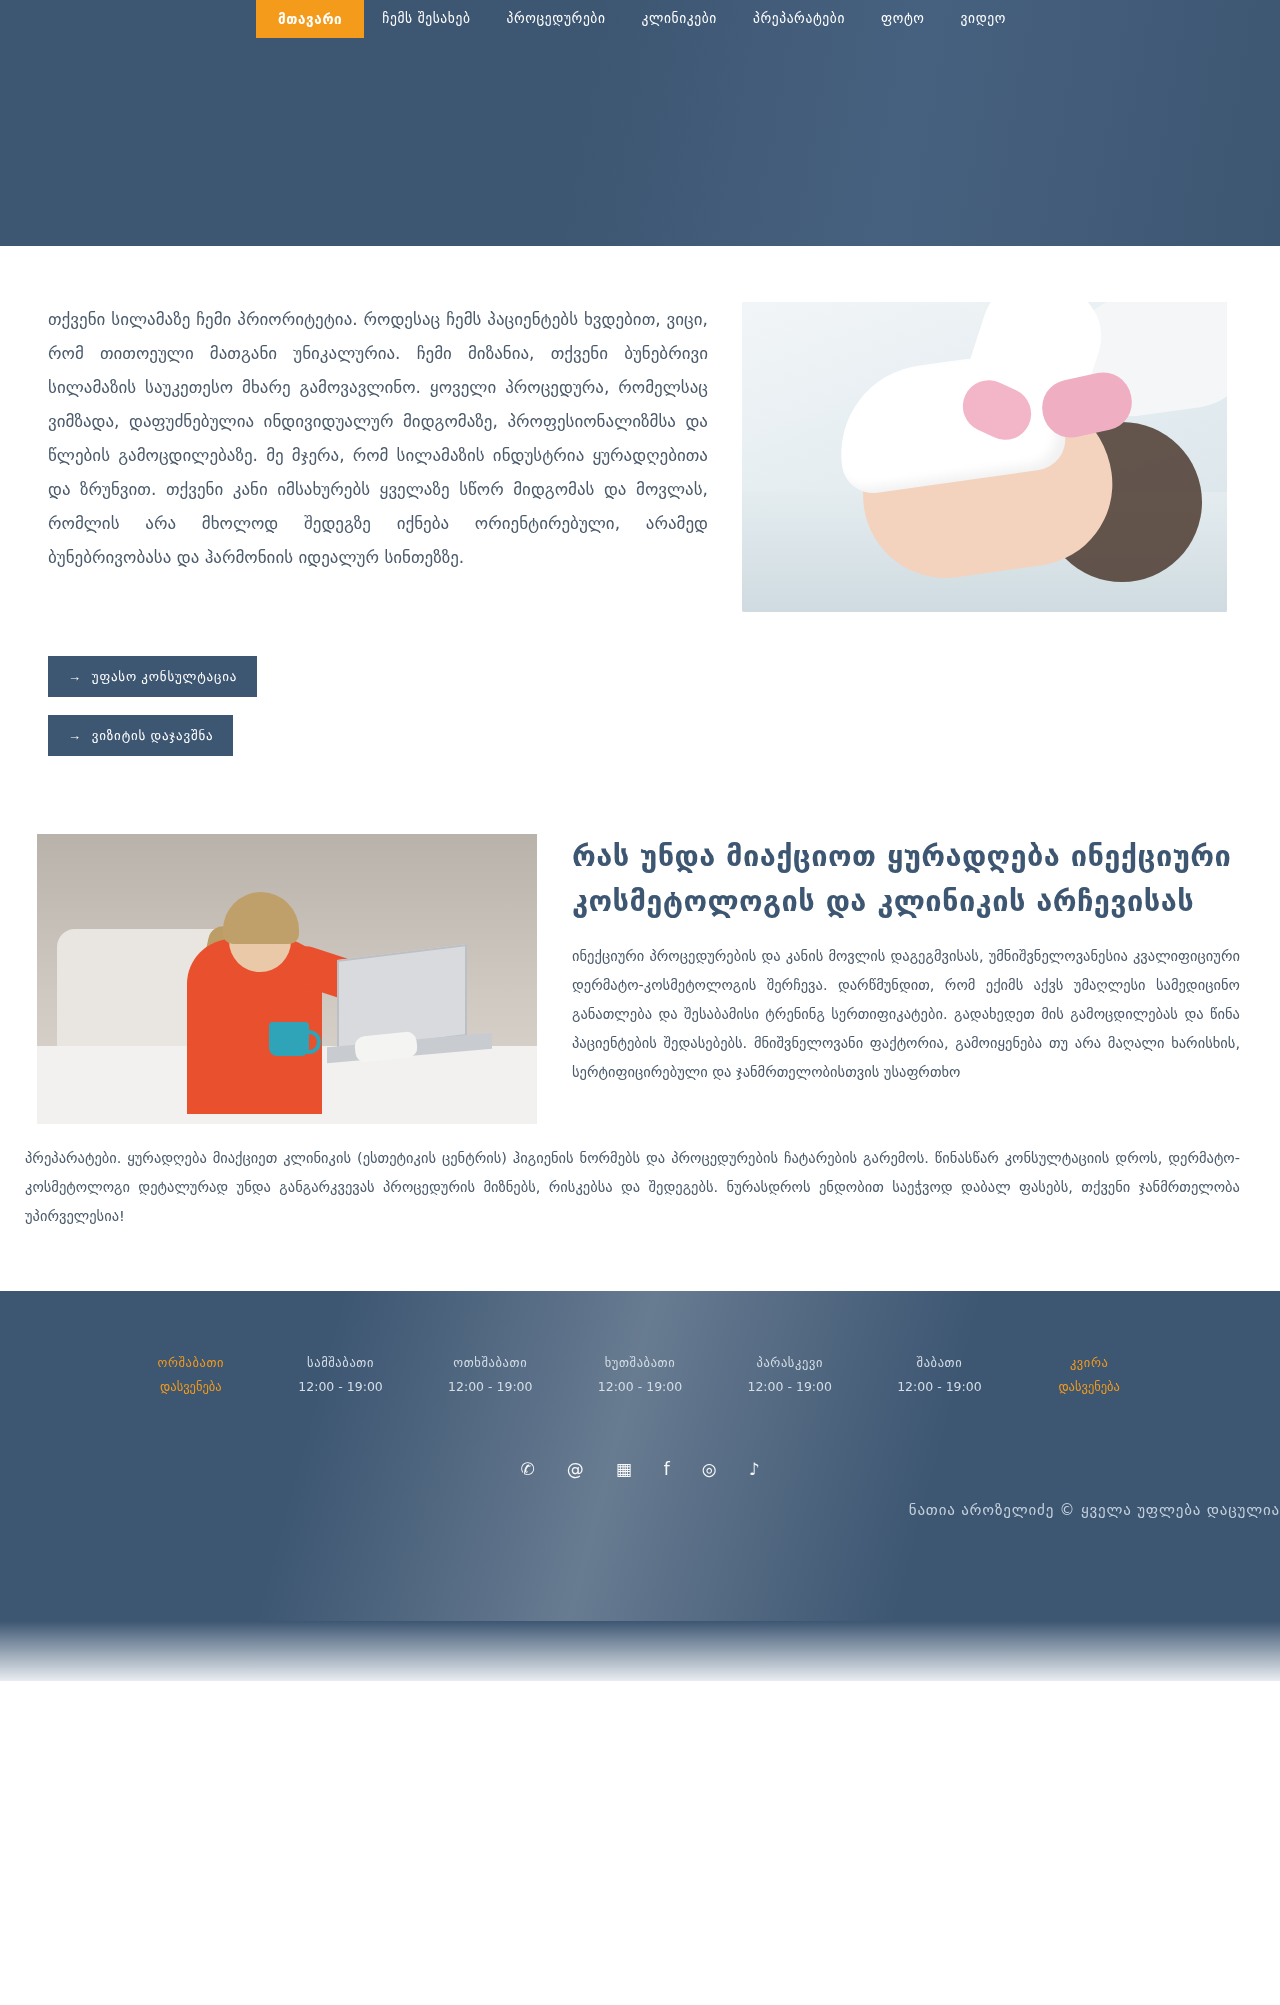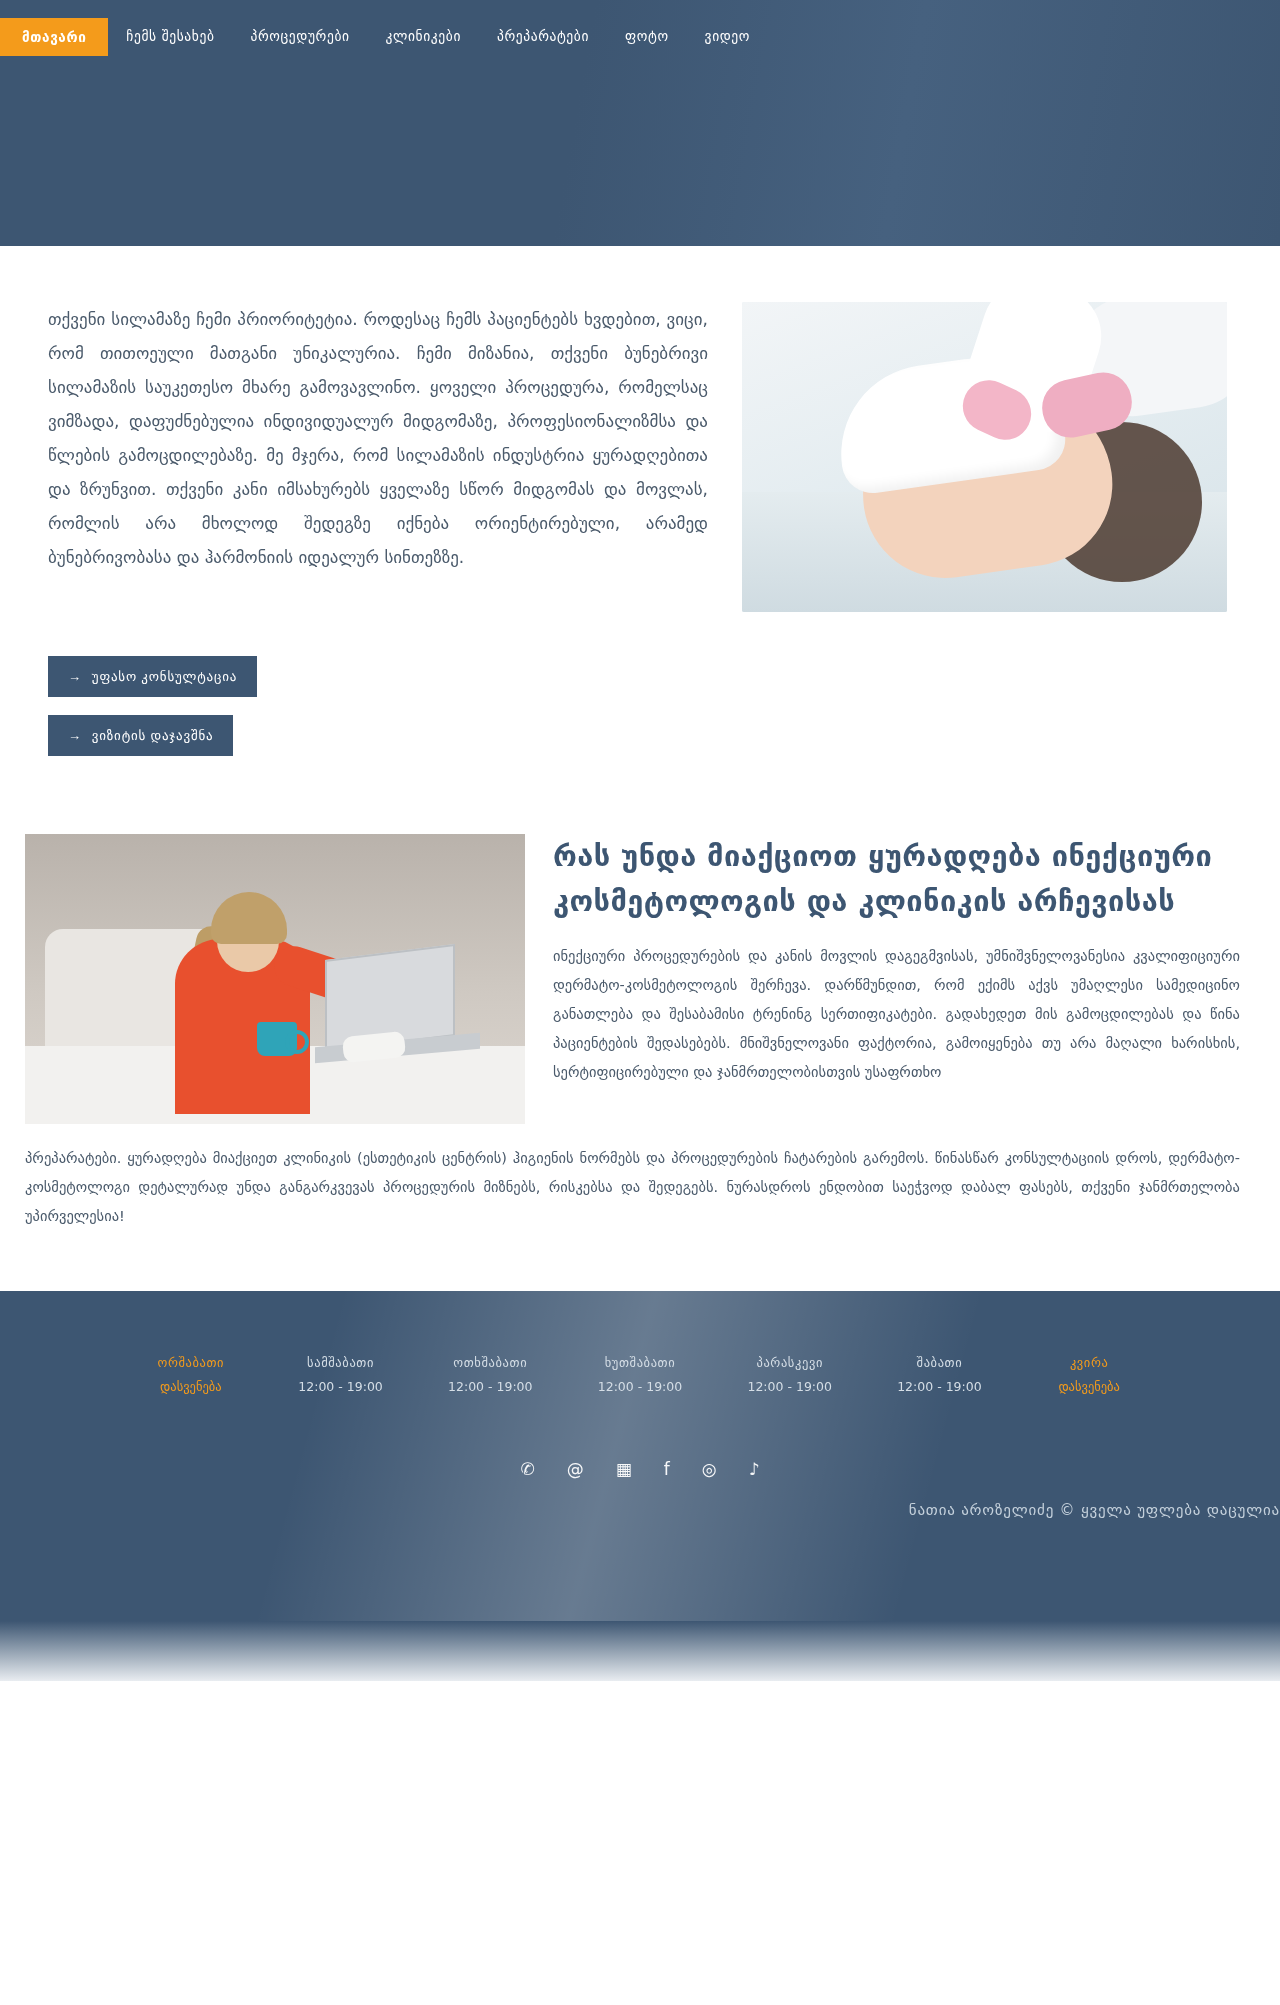--- a/index.html
+++ b/index.html
@@ -19,22 +19,22 @@
     overflow: hidden;
   }
   .header-bg-overlay {
     position: absolute; inset: 0;
     background: linear-gradient(100deg,#3d5672 0%,#3d5672 45%,#46617f 70%,#3d5672 100%);
   }
   .nav-bar {
     position: relative;
     display: flex;
     align-items: flex-start;
+    justify-content: center;
     gap: 0px;
-    padding-top: 18px;
     z-index: 4;
   }
   .nav-item {
     color: #ffffff;
     font-size: 13.5px;
     letter-spacing: .6px;
     padding: 10px 18px;
     white-space: nowrap;
     cursor: pointer;
   }
@@ -204,22 +204,22 @@
     padding: 13px 20px;
     border: none;
     cursor: pointer;
     margin-bottom: 18px;
   }
   .cta-btn .arrow { font-size: 13px; }
 
   
   .section-two {
     display: flex;
-    gap: 28px;
-    padding: 60px 40px 20px 25px;
+    gap: 35px;
+    padding: 60px 40px 20px 37px;
     align-items: flex-start;
   }
   .s2-image {
     width: 500px; height: 290px;
     flex: 0 0 500px;
     position: relative;
     overflow: hidden;
     background: #cfc8c2;
   }
   .s2-wall { position:absolute; inset:0; background:linear-gradient(180deg,#b9b2ab 0%,#cfc9c2 55%,#ddd7d1 100%); }

